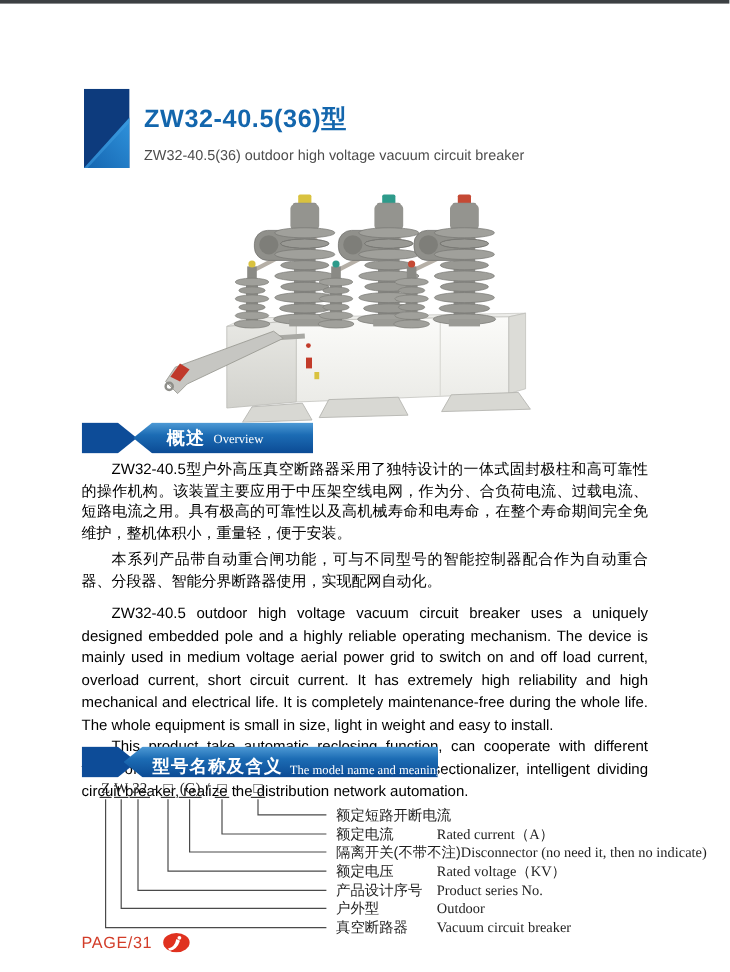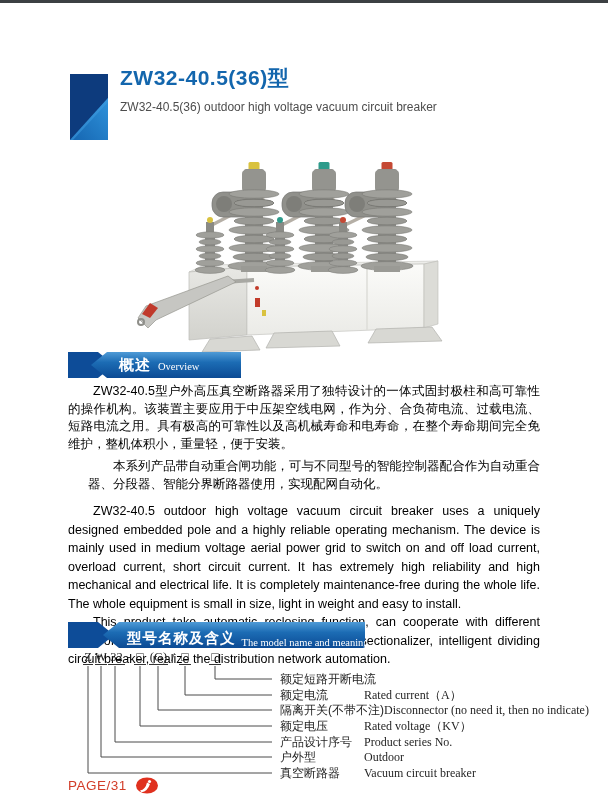--- a/index.html
+++ b/index.html
@@ -5,49 +5,49 @@
   html,body{margin:0;padding:0;}
   body{
     width:608px;height:810px;background:#ffffff;position:relative;overflow:hidden;
     font-family:"Liberation Sans","DejaVu Sans",sans-serif;
     -webkit-font-smoothing:antialiased;
   }
   .topbar{position:absolute;left:0;top:0;width:608px;height:3px;background:#3c4043;}
 
   
   .brand-mark{position:absolute;left:70px;top:74px;width:38px;height:66px;}
-  .title-block{position:absolute;left:120px;top:66px;width:430px;}
+  .title-block{position:absolute;left:120px;top:88px;width:430px;}
   .title-model{font-size:21px;font-weight:bold;color:#1366ad;line-height:24px;letter-spacing:.5px;}
   .title-product{font-size:20px;font-weight:bold;color:#1366ad;line-height:23px;margin-top:4px;letter-spacing:1px;}
   .title-sub{font-size:12px;color:#4d4d4d;margin-top:10px;}
 
   
   .figure{position:absolute;left:124px;top:160px;width:360px;height:192px;}
 
   
   .banner-tab{position:absolute;width:46px;height:26px;background:#0d4c98;
     clip-path:polygon(0 0,30px 0,46px 50%,30px 100%,0 100%);}
   .banner-bar{position:absolute;height:26px;display:flex;align-items:center;gap:7px;
     background:linear-gradient(180deg,#4f9bd6 0%,#1c6cb4 40%,#0b4a94 100%);
     clip-path:polygon(0 50%,16px 0,100% 0,100% 100%,16px 100%);
     padding-left:28px;box-sizing:border-box;}
   .banner-zh{color:#ffffff;font-weight:bold;font-size:15px;letter-spacing:1px;white-space:nowrap;}
   .banner-en{color:#ffffff;font-size:10.5px;padding-top:3px;white-space:nowrap;font-family:Liberation Serif, serif;}
   .b-overview-tab{left:68px;top:352px;}
-  .b-overview-bar{left:91px;top:352px;width:150px;}
+  .b-overview-bar{left:111px;top:352px;width:150px;}
   .b-model-tab{left:68px;top:622px;}
   .b-model-bar{left:103px;top:622px;width:262px;}
   .b-model-bar .banner-zh{font-size:14.5px;}
   .b-model-bar{padding-left:24px;gap:6px;align-items:flex-end;}
 
   
   .copy{position:absolute;left:68px;top:383px;width:472px;color:#000000;}
   .copy p{margin:0;text-align:justify;text-indent:2em;}
   .p-zh{font-size:12.5px;line-height:17.5px;}
-  .p-zh + .p-zh{margin-top:5px;margin-left:20px;}
+  .p-zh + .p-zh{margin-top:5px;}
   .p-en{font-size:12.5px;line-height:18.5px;}
   .p-en.first{margin-top:9px;}
 
   
   .model-diagram{position:absolute;left:0;top:650px;width:608px;height:140px;}
   .diagram-lines{position:absolute;left:0;top:0;}
   .sym{position:absolute;top:0;height:14px;line-height:14px;text-align:center;
        font-family:"Liberation Serif","DejaVu Serif",serif;font-size:12.5px;color:#222;}
   .sym.u{border-bottom:1px solid #333;}
   .s0{left:83px;width:10px;} .s1{left:95px;width:12px;} .s2{left:108px;width:17px;}

